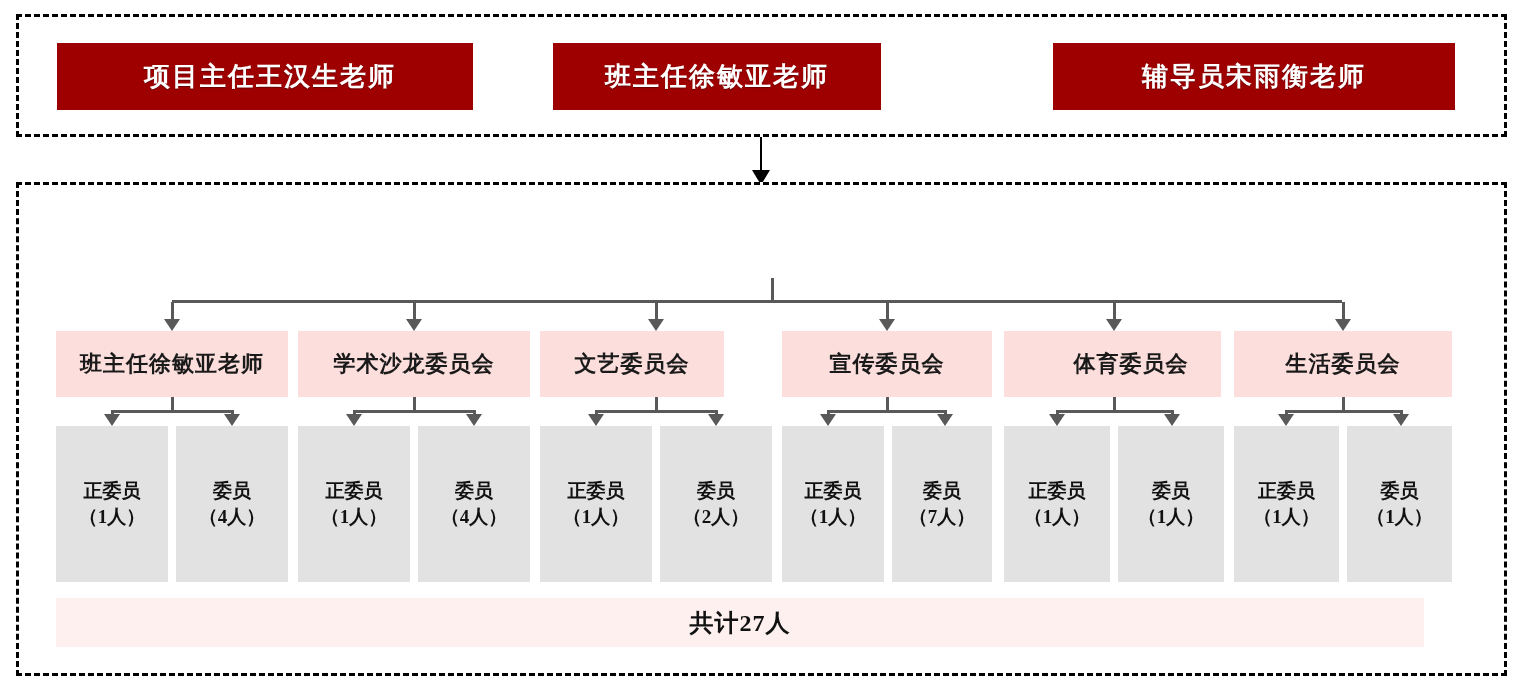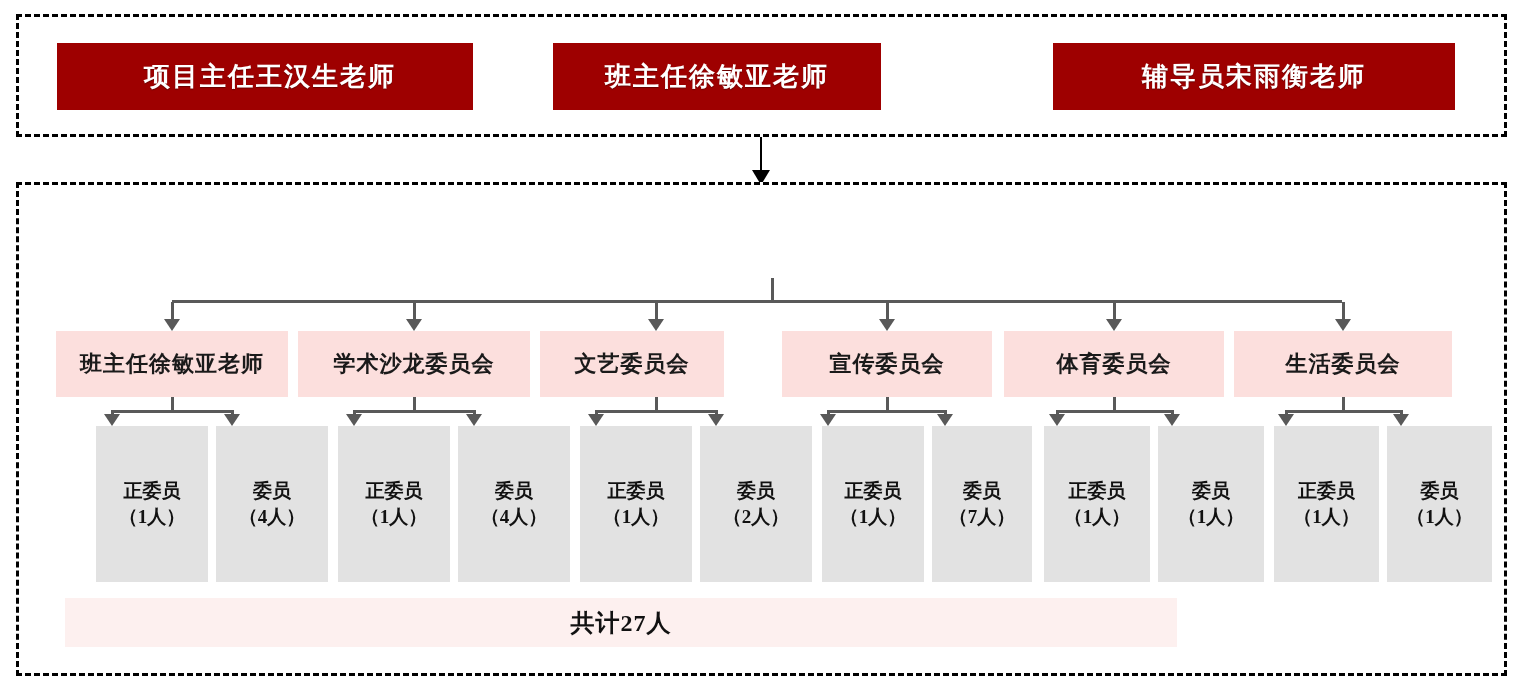--- a/index.html
+++ b/index.html
@@ -153,40 +153,38 @@
     background: #E2E2E2;
     color: #111111;
     display: flex;
     flex-direction: column;
     align-items: center;
     justify-content: center;
     font-size: 19px;
     font-weight: bold;
     line-height: 1.35;
     text-align: center;
-    margin-left: 40px;
   }
   .member .ln { display: block; }
 
   
   .total-bar {
     position: absolute;
     left: 56px;
     top: 598px;
-    width: 1112px;
+    width: 1368px;
     height: 49px;
     background: #FDF0EF;
     color: #111111;
     display: flex;
     align-items: center;
     justify-content: center;
     font-size: 24px;
     font-weight: bold;
     letter-spacing: 1px;
-    margin-left: 9px;
   }
 </style>
 </head>
 <body>
 
 <div class="page">
 
   <div class="panel panel-top">
     <div class="leader-row">
       <div class="leader-box b0">项目主任王汉生老师</div>
@@ -219,21 +217,21 @@
   <div class="conn drop" style="left:1113px;"></div>
   <div class="arrow-down" style="left:1106px; top:319px;"></div>
 
   <div class="conn drop" style="left:1342px;"></div>
   <div class="arrow-down" style="left:1335px; top:319px;"></div>
 
   <div class="committee" style="left:56px;  top:331px; width:232px;">班主任徐敏亚老师</div>
   <div class="committee" style="left:298px; top:331px; width:232px;">学术沙龙委员会</div>
   <div class="committee" style="left:540px; top:331px; width:184px;">文艺委员会</div>
   <div class="committee" style="left:782px; top:331px; width:210px;">宣传委员会</div>
-  <div class="committee" style="left:1004px; top:331px; width:220px;">体育委员会</div>
+  <div class="committee" style="left:1004px; top:331px; width:180px;padding-left:37px;">体育委员会</div>
   <div class="committee" style="left:1234px; top:331px; width:218px;">生活委员会</div>
 
   <div class="conn" style="left:171px; top:397px; width:3px; height:15px;"></div>
   <div class="conn" style="left:111px; top:410px; width:123px; height:3px;"></div>
   <div class="conn" style="left:111px; top:410px; width:3px; height:6px;"></div>
   <div class="arrow-down" style="left:104px; top:414px;"></div>
   <div class="conn" style="left:231px; top:410px; width:3px; height:6px;"></div>
   <div class="arrow-down" style="left:224px; top:414px;"></div>
 
   <div class="conn" style="left:413px; top:397px; width:3px; height:15px;"></div>

